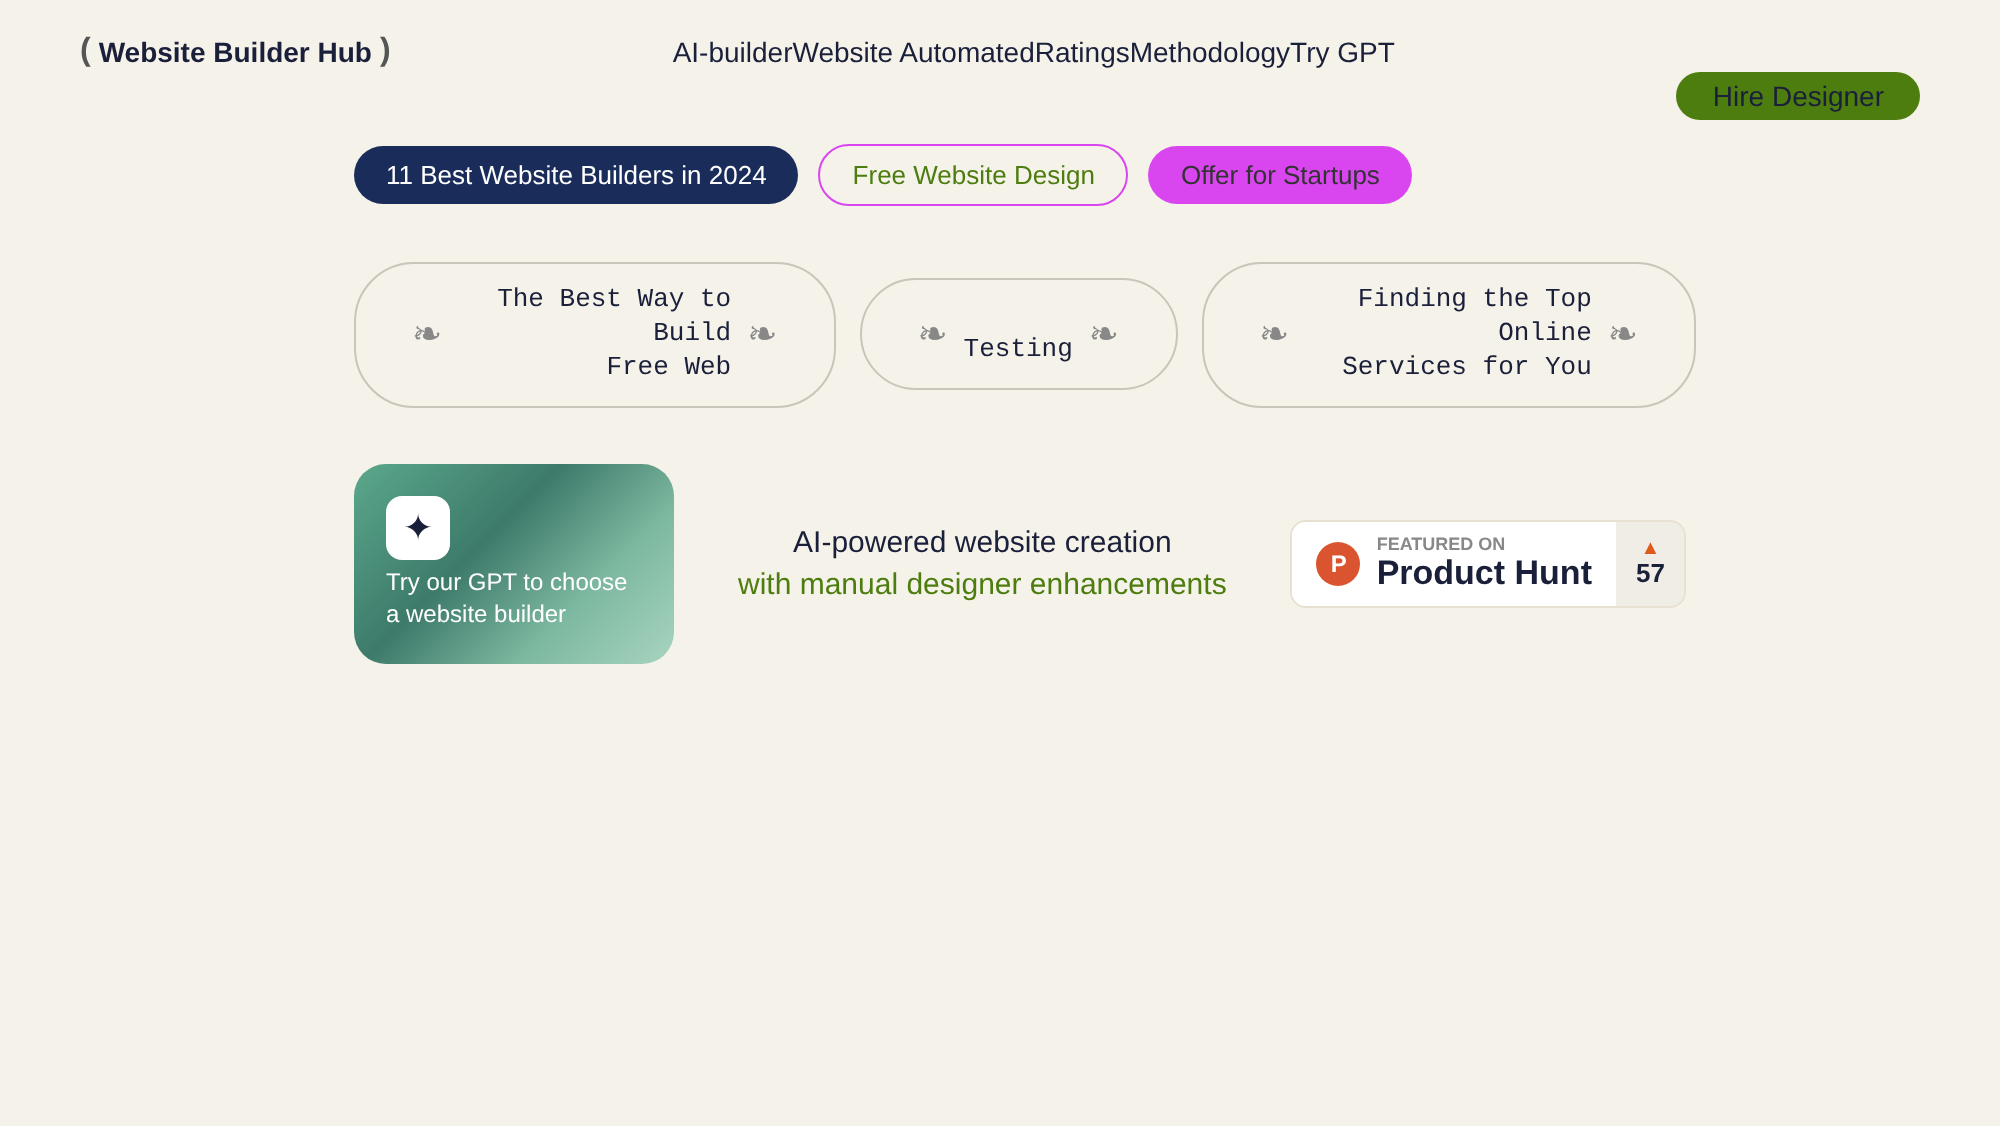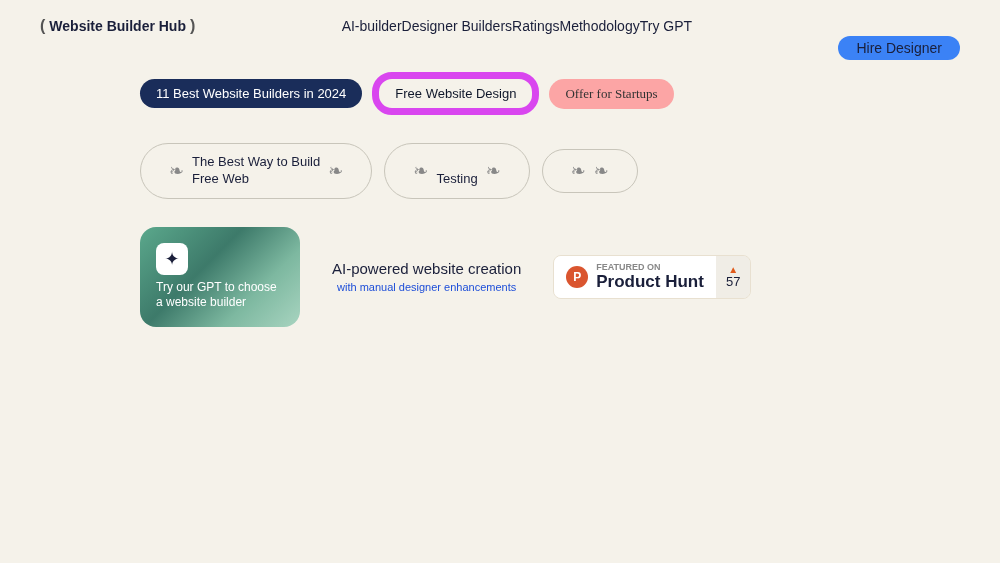--- a/index.html
+++ b/index.html
@@ -36,34 +36,35 @@
     .nav-links {
       display: flex;
       align-items: center;
     }
     .nav-links a {
       text-decoration: none;
       color: #1a1f3a;
       font-size: 14px;
     }
     .hire-btn {
-      background: #3b82f6;
+      background: #4d7c0f;
       color: #1a1f3a;
       border: none;
       padding: 4px 18px;
       border-radius: 20px;
       font-size: 14px;
       font-weight: 500;
       cursor: pointer;
       margin-top: 44px;
     }
 
     
     .main {
       padding: 20px 140px 0 140px;
+      margin-left: 37px;
     }
 
     
     .tags-row {
       display: flex;
       gap: 10px;
       margin-bottom: 28px;
       align-items: center;
     }
     .tag {
@@ -72,28 +73,27 @@
       font-size: 13px;
       font-weight: 500;
       cursor: pointer;
     }
     .tag-dark {
       background: #1a2d5a;
       color: #fff;
     }
     .tag-light {
       background: transparent;
-      color: #0f172a;
-      border: 7px solid #d946ef;
+      color: #4d7c0f;
+      border: 1px solid #d946ef;
     }
     .tag-olive {
-      background: #fca5a5;
+      background: #d946ef;
       color: #333;
       border: none;
-      font-family: Liberation Serif, serif;
     }
 
     
     .hero-heading {
       font-size: 52px;
       font-weight: 800;
       color: #1a1f3a;
       line-height: 1.12;
       margin-bottom: 28px;
       max-width: 720px;
@@ -117,22 +117,23 @@
       font-size: 13px;
       font-weight: 500;
       color: #1a1f3a;
       text-align: center;
     }
     .laurel {
       color: #888;
       font-size: 18px;
     }
     .badge-text {
-      text-align: left;
+      text-align: right;
       line-height: 1.3;
+      font-family: Liberation Mono, monospace;
     }
 
     
     .bottom-row {
       display: flex;
       align-items: center;
       gap: 32px;
     }
 
     
@@ -171,22 +172,22 @@
       flex-direction: column;
       gap: 4px;
       align-items: center;
     }
     .ai-powered-text {
       font-size: 15px;
       font-weight: 500;
       color: #1a1f3a;
     }
     .ai-sub-text {
-      font-size: 11px;
-      color: #1d4ed8;
+      font-size: 15px;
+      color: #4d7c0f;
     }
     .experience-text {
       font-size: 13px;
       color: #555;
       margin-top: 4px;
     }
 
     
     .ph-badge {
       display: flex;
@@ -229,37 +230,37 @@
       justify-content: center;
       height: 100%;
     }
     .ph-arrow {
       font-size: 10px;
       color: #e05a1a;
       line-height: 1;
     }
     .ph-count {
       font-size: 13px;
-      font-weight: 400;
+      font-weight: 700;
       color: #1a1f3a;
       line-height: 1;
     }
   </style>
 </head>
 <body>
 
 <nav>
   <div class="nav-logo">
     <span class="nav-logo-bracket">(</span>
     <span>Website Builder Hub</span>
     <span class="nav-logo-bracket">)</span>
   </div>
   <div class="nav-links">
     <a href="#">AI-builder</a>
-    <a href="#">Designer Builders</a>
+    <a href="#">Website Automated</a>
     <a href="#">Ratings</a>
     <a href="#">Methodology</a>
     <a href="#">Try GPT</a>
   </div>
   <button class="hire-btn">Hire Designer</button>
 </nav>
 
 <div class="main">
 
   <div class="tags-row">
@@ -281,20 +282,24 @@
     <div class="badge-item">
       <span class="laurel">❧</span>
       <span class="badge-text">
         <br>
         <span>Testing</span>
       </span>
       <span class="laurel">❧</span>
     </div>
     <div class="badge-item">
       <span class="laurel">❧</span>
+      <span class="badge-text">
+        <span>Finding the Top Online</span><br>
+        <span>Services for You</span>
+      </span>
       <span class="laurel">❧</span>
     </div>
   </div>
 
   <div class="bottom-row">
 
     <div class="gpt-card">
       <div class="gpt-icon-wrapper">
         <span>✦</span>
       </div>

